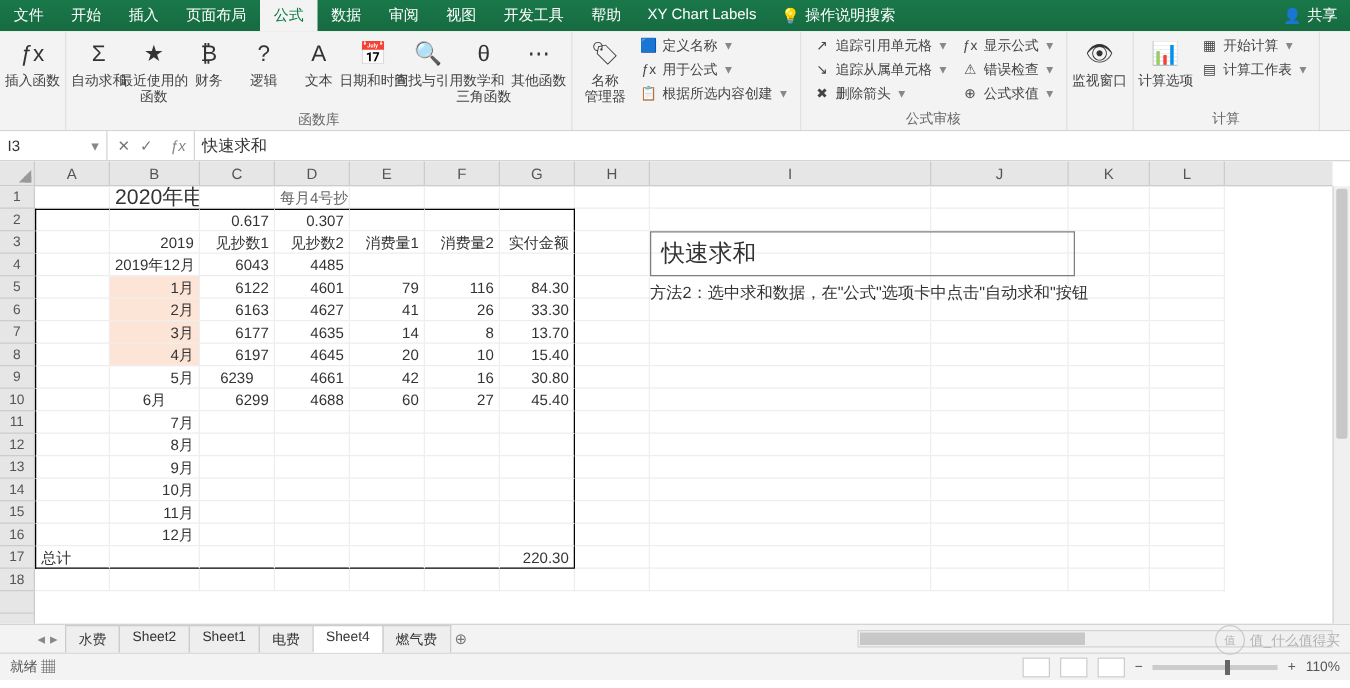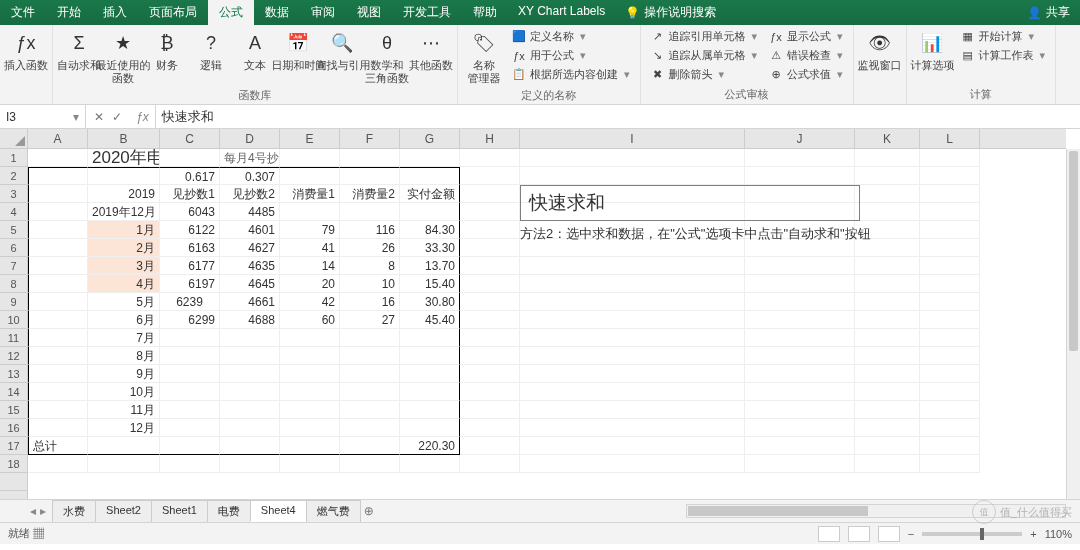--- a/index.html
+++ b/index.html
@@ -164,21 +164,20 @@
             <span>用于公式</span>
             <span style="color:#888;margin-left:2px">▾</span>
           </div>
           <div class="smallrow">
             <span class="ico">📋</span>
             <span>根据所选内容创建</span>
             <span style="color:#888;margin-left:2px">▾</span>
           </div>
         </div>
       </div>
-      <div class="glabel">定义的名称</div>
     </div>
     <div class="rgroup">
       <div class="items">
         <div class="vstack">
           <div class="smallrow">
             <span class="ico">↗</span>
             <span>追踪引用单元格</span>
             <span style="color:#888;margin-left:2px">▾</span>
           </div>
           <div class="smallrow">
@@ -416,21 +415,21 @@
         <div class="cell " style="width:60px;text-align:right">16</div>
         <div class="cell border-r" style="width:60px;text-align:right">30.80</div>
         <div class="cell " style="width:60px;"></div>
         <div class="cell " style="width:225px;"></div>
         <div class="cell " style="width:110px;"></div>
         <div class="cell " style="width:65px;"></div>
         <div class="cell " style="width:60px;"></div>
       </div>
       <div class="cellrow">
         <div class="cell border-l" style="width:60px;"></div>
-        <div class="cell " style="width:72px;text-align:right">6月</div>
+        <div class="cell " style="width:72px;text-align:center">6月</div>
         <div class="cell " style="width:60px;text-align:right">6299</div>
         <div class="cell " style="width:60px;text-align:right">4688</div>
         <div class="cell " style="width:60px;text-align:right">60</div>
         <div class="cell " style="width:60px;text-align:right">27</div>
         <div class="cell border-r" style="width:60px;text-align:right">45.40</div>
         <div class="cell " style="width:60px;"></div>
         <div class="cell " style="width:225px;"></div>
         <div class="cell " style="width:110px;"></div>
         <div class="cell " style="width:65px;"></div>
         <div class="cell " style="width:60px;"></div>

